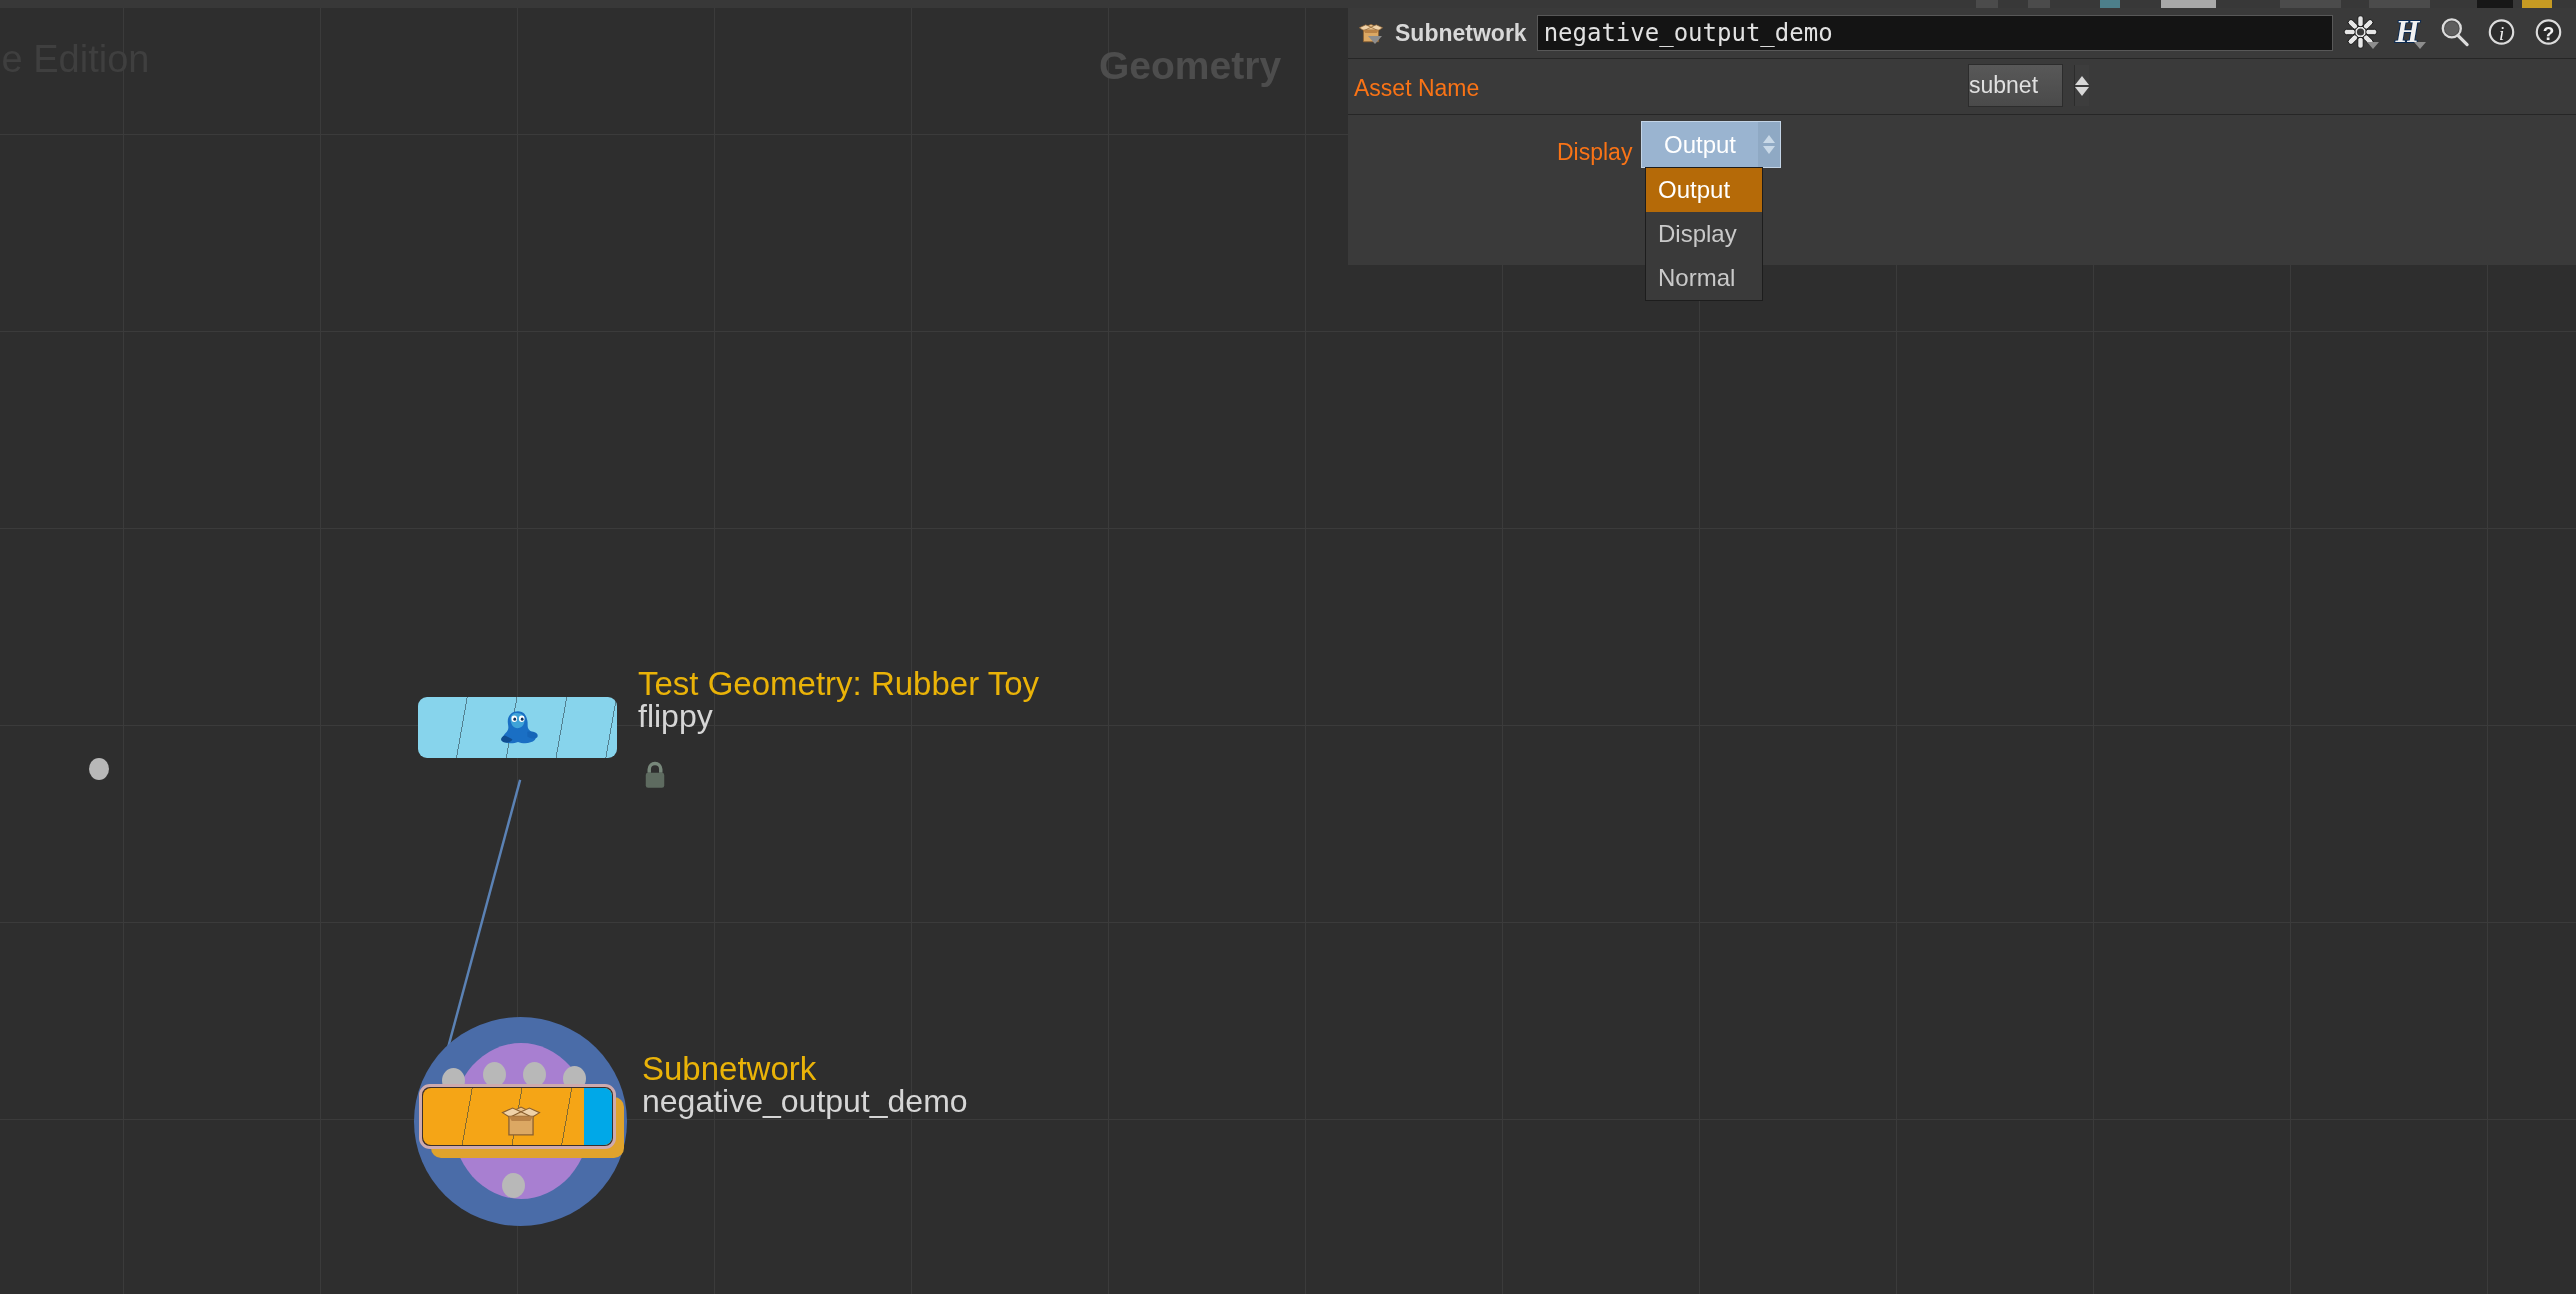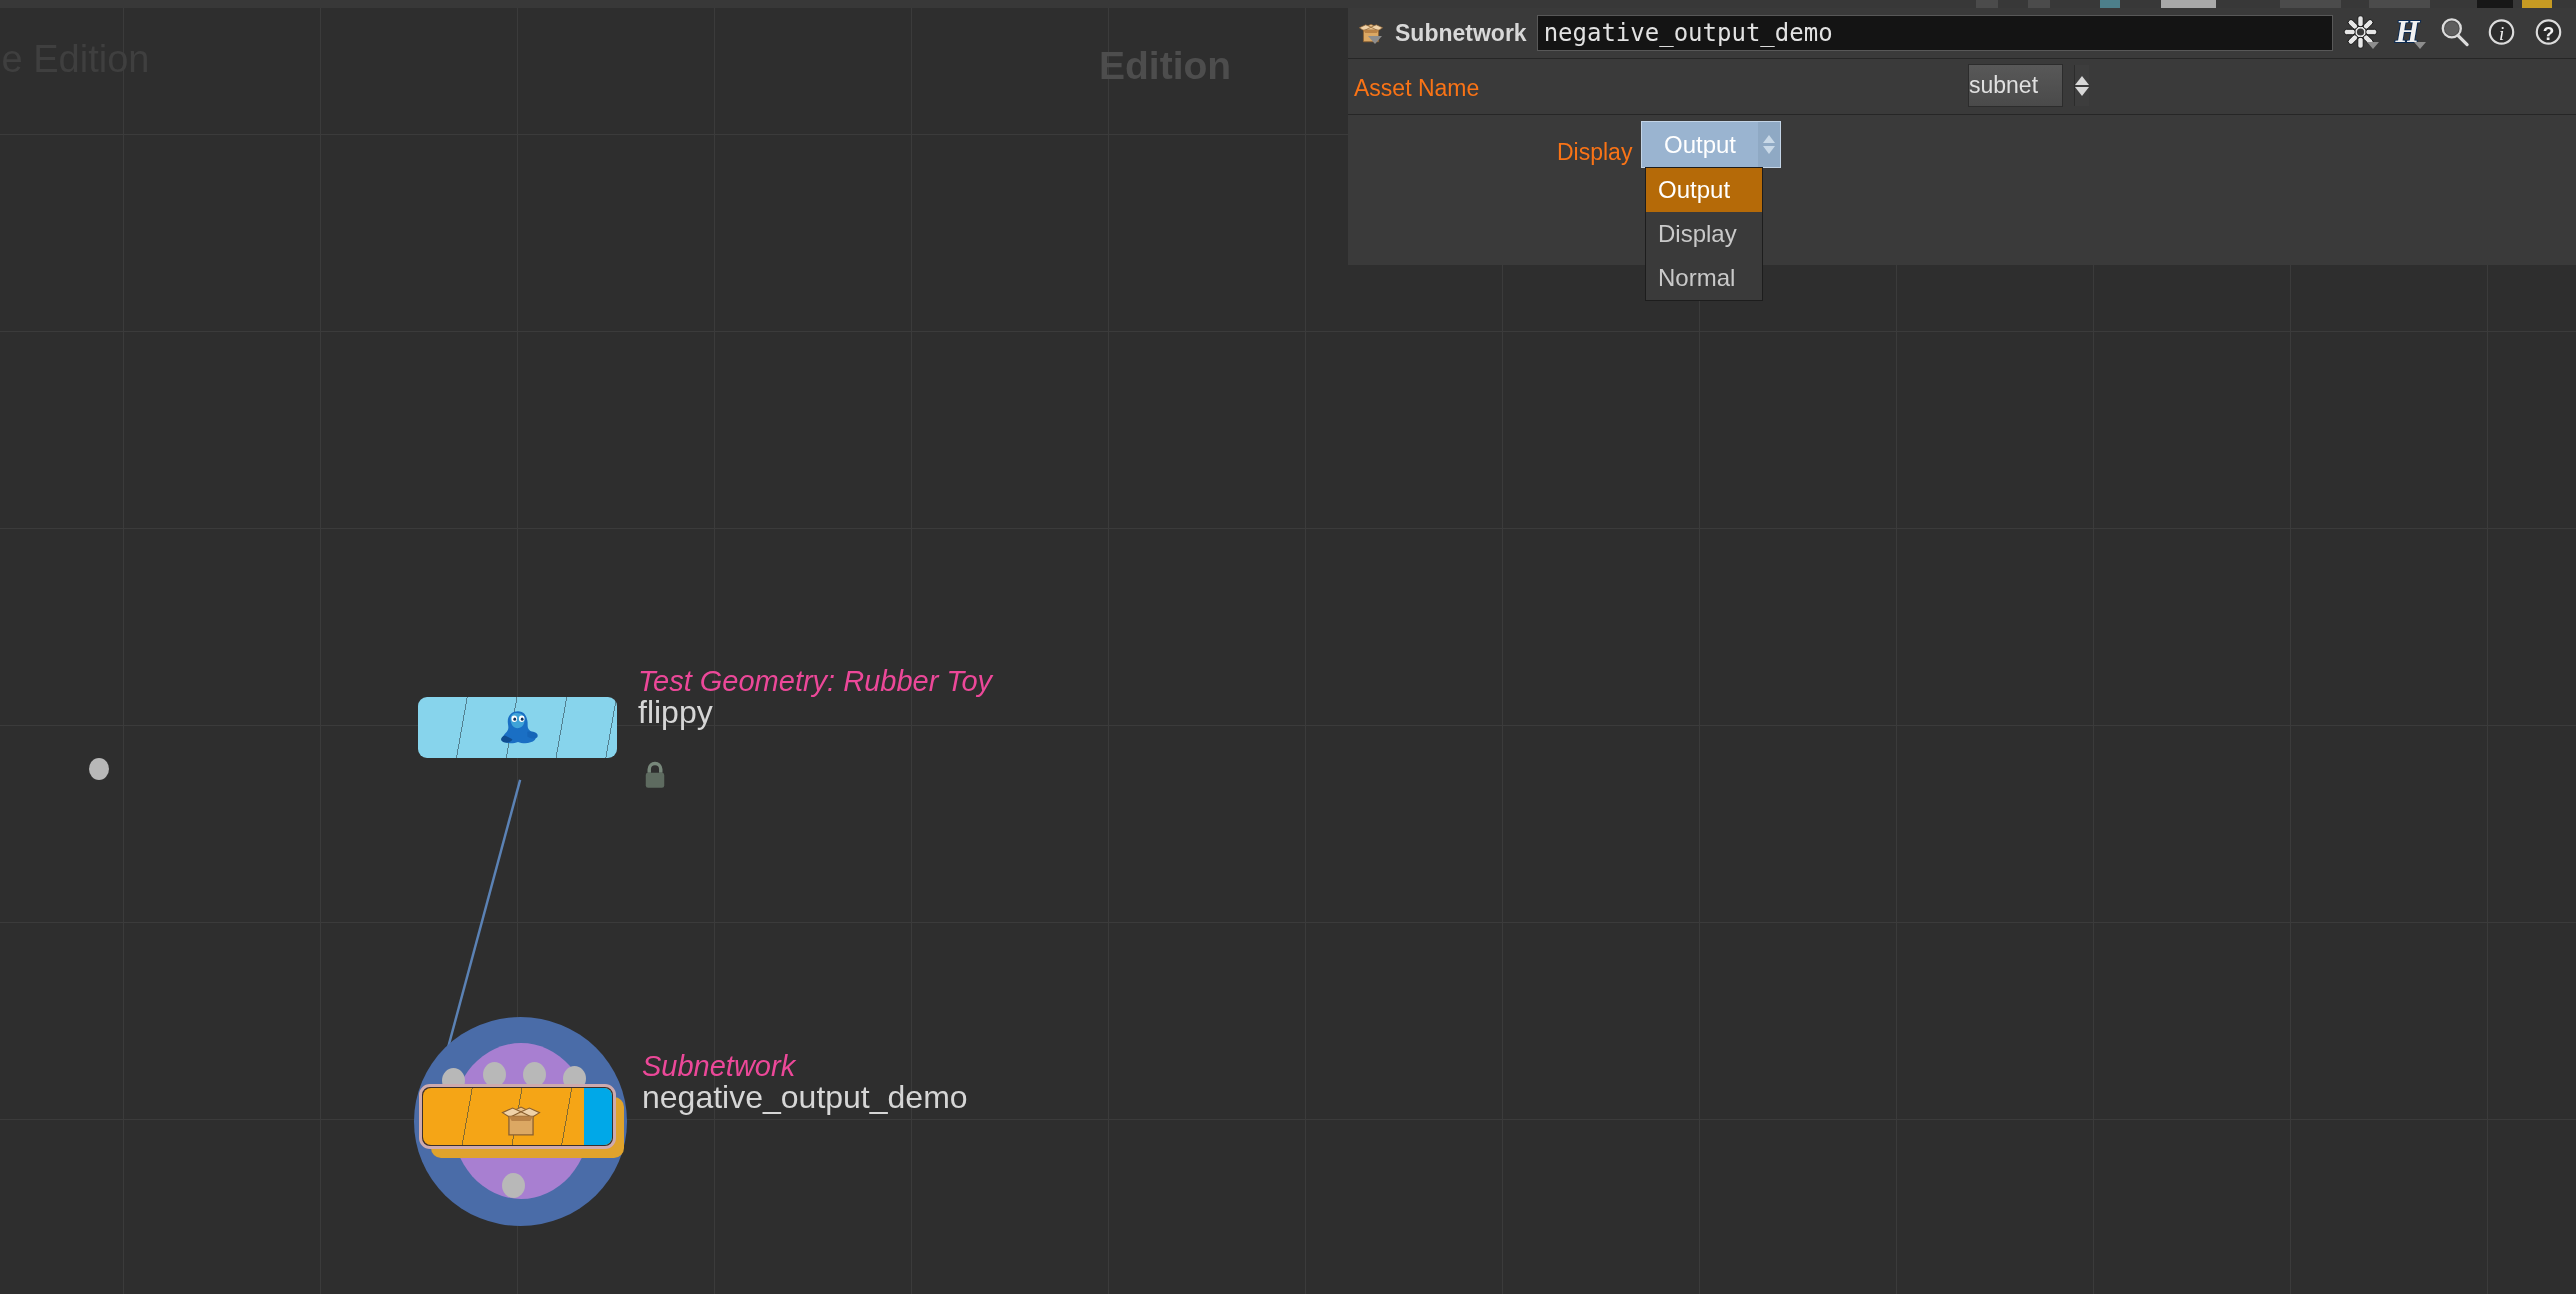--- a/index.html
+++ b/index.html
@@ -51,21 +51,21 @@
     position:absolute; left:50%; top:50%; transform:translate(-50%,-50%);
     width:45px; height:41px;
   }
   .conn-dot{
     position:absolute; border-radius:50%;
     background:#b8b8b8;
   }
   #flippy-out{ left:89px; top:750px; width:20px; height:22px; position:absolute; }
 
   .node-title-block{ position:absolute; white-space:nowrap; }
-  .node-type{ font-size:29px; color:#ec4899; line-height:1.0;font-style:italic; }
+  .node-type{ font-size:33px; color:#eab308; line-height:1.0; }
   .node-name{ font-size:32px; color:#d6d6d6; line-height:1.0; }
 
   #flippy-labels{ left:638px; top:659px; }
   #flippy-lock{ position:absolute; left:641px; top:752px; width:28px; height:30px; }
 
   
   #node-subnet-group{ position:absolute; left:407px; top:1007px; width:227px; height:212px; }
   #halo-outer{
     position:absolute; left:7px; top:2px; width:213px; height:209px;
     border-radius:50%; background:#4a6ca8;
@@ -198,21 +198,21 @@
   .strip-blip.light{ background:#a9a9a9; }
   .strip-blip.dark{ background:#171717; }
 </style>
 </head>
 <body>
 
 <div id="network-editor">
   <div id="network-grid"></div>
 
   <div class="wm" id="wm-edition">die Edition</div>
-  <div class="wm" id="wm-context">Edition</div>
+  <div class="wm" id="wm-context">Geometry</div>
 
   <svg id="wire-layer" viewBox="0 0 2610 1304" width="2576" height="1287">
     <line x1="527" y1="782" x2="450" y2="1068" stroke="#5b82b5" stroke-width="2.5"></line>
   </svg>
 
   <div id="node-flippy">
     <div class="node-body" id="flippy-body">
       <div class="node-stripes"></div>
     </div>
     <svg id="flippy-icon" viewBox="0 0 48 44">

